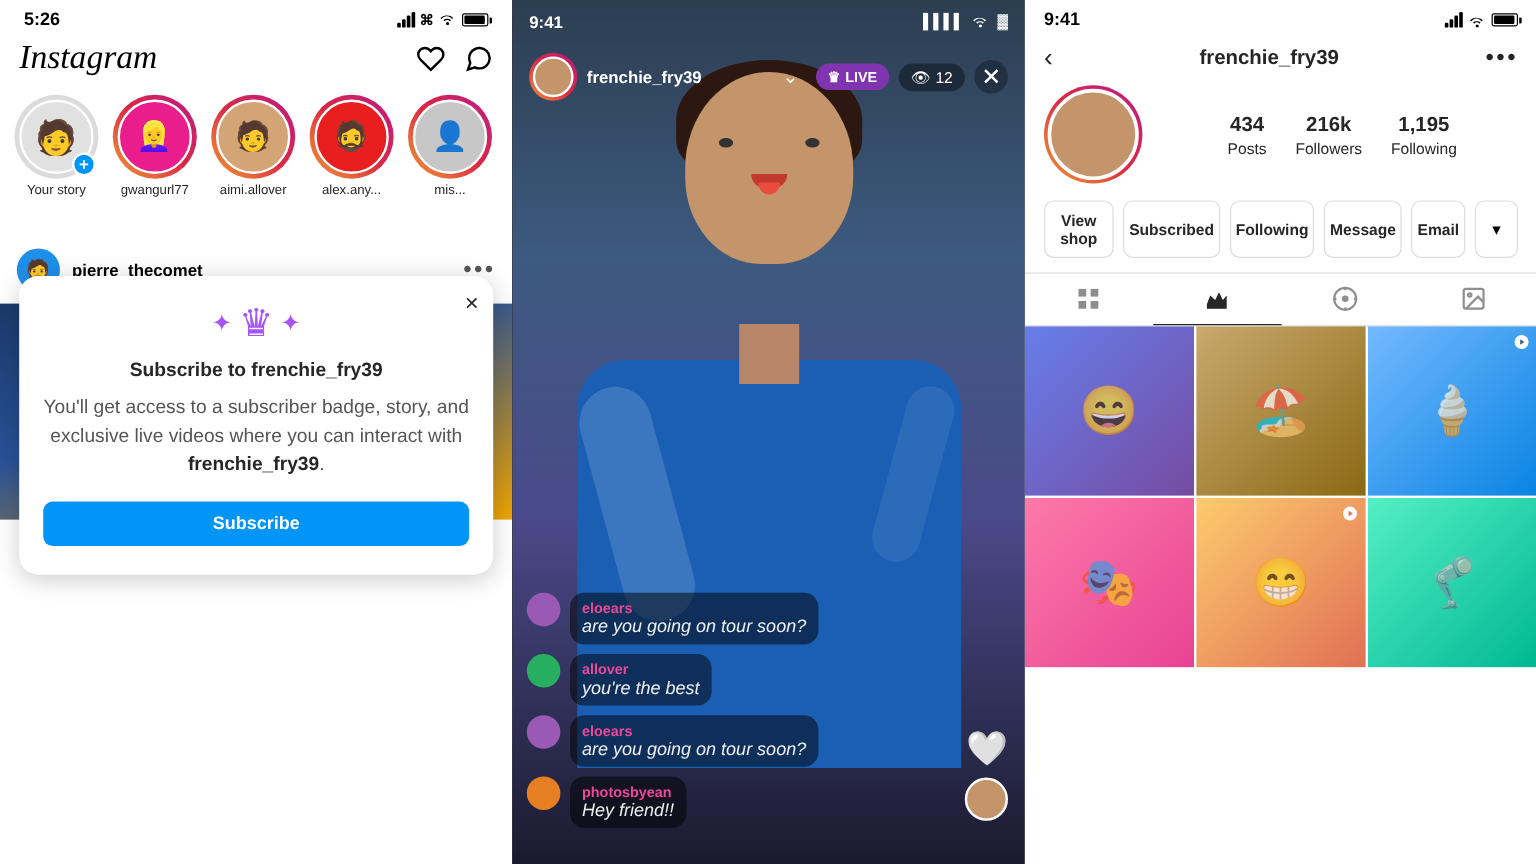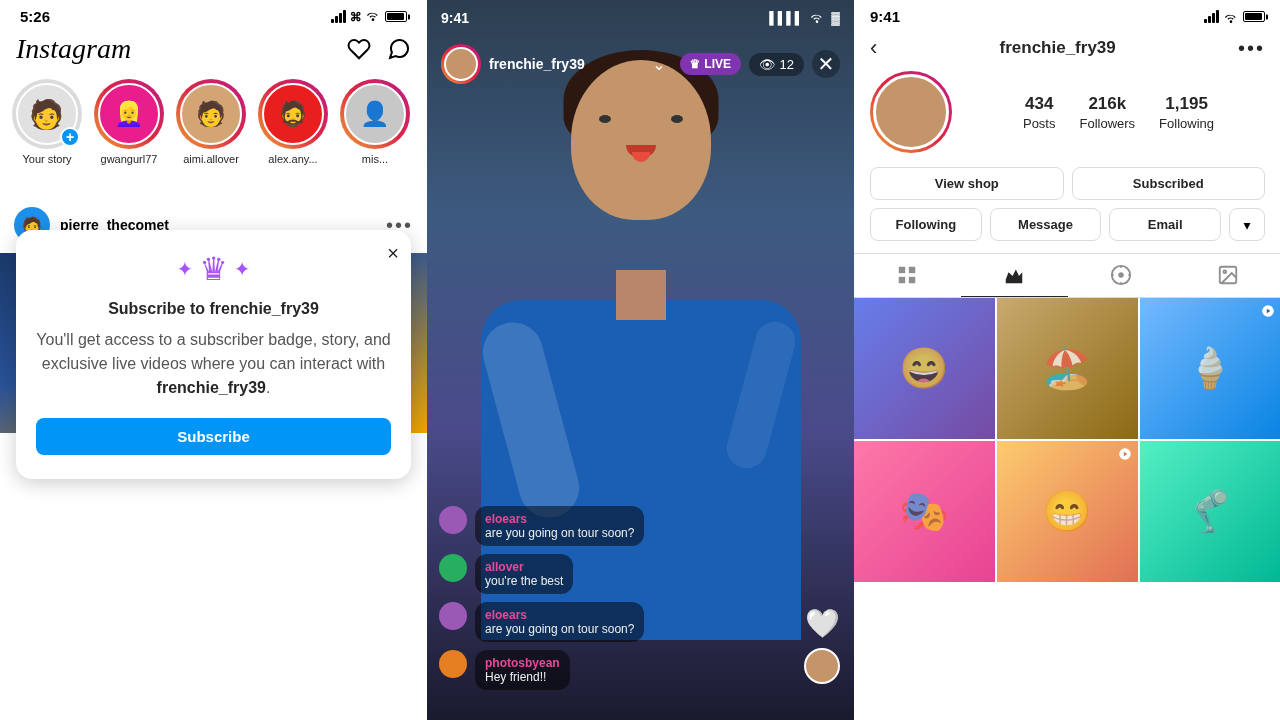--- a/index.html
+++ b/index.html
@@ -413,21 +413,21 @@
       flex-shrink: 0;
     }
 
     .chat-bubble {
       background: rgba(0,0,0,0.5);
       border-radius: 12px;
       padding: 6px 10px;
     }
 
     .chat-user { color: #ec4899; font-size: 12px; font-weight: 700; }
-    .chat-text { color: #eee; font-size: 12px; }
+    .chat-text { color: #eee; font-size: 15px; font-style: italic; }
 
     .heart-btn {
       position: absolute;
       right: 14px;
       bottom: 80px;
       color: #fff;
       font-size: 28px;
       cursor: pointer;
     }
 
@@ -508,21 +508,21 @@
     .bio-name { font-size: 14px; font-weight: 700; color: #262626; }
     .bio-role { font-size: 13px; color: #555; margin-top: 2px; }
     .bio-loc {
       font-size: 13px; color: #555; margin-top: 2px;
       display: flex; align-items: center; gap: 4px;
     }
 
     .profile-actions {
       padding: 0 16px 12px;
       display: flex;
-      flex-direction: column;
+      flex-direction: row;
       gap: 8px;
     }
 
     .action-row {
       display: flex;
       gap: 8px;
     }
 
     .action-btn {
       flex: 1;

